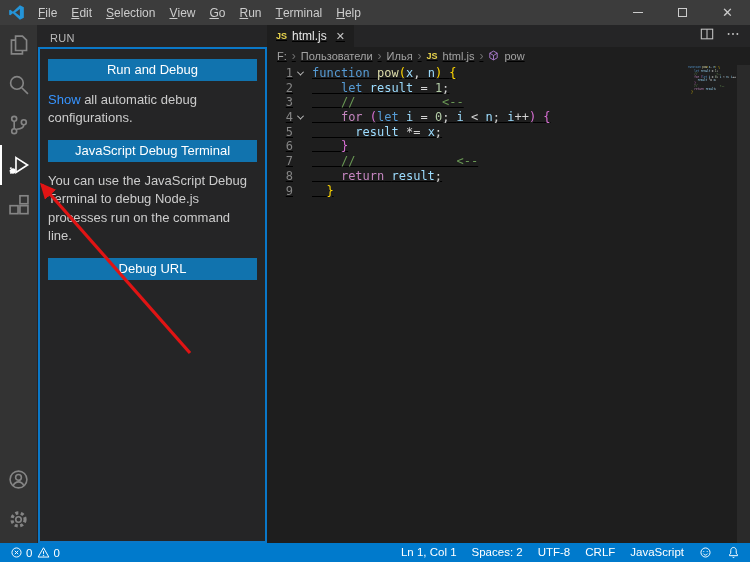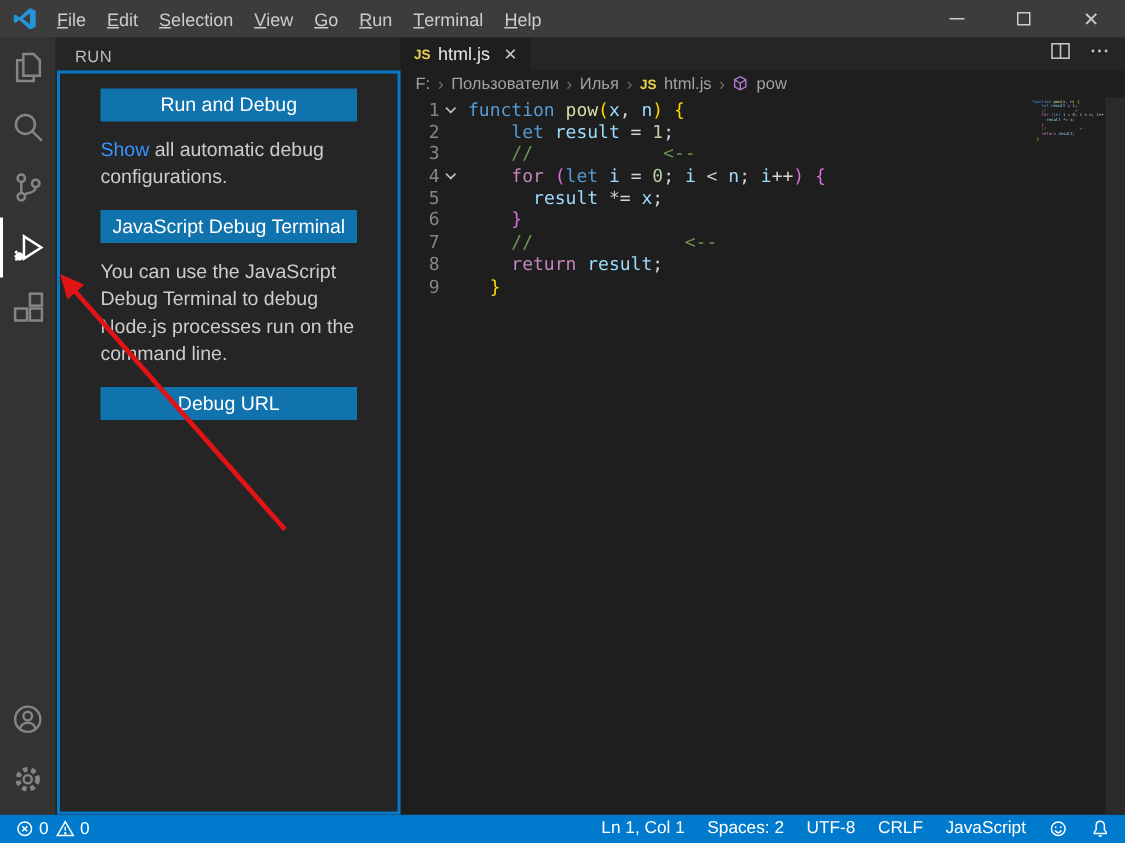--- a/index.html
+++ b/index.html
@@ -23,27 +23,27 @@
   .main { display:flex; height:518px; }
 
   .activitybar { width:37px; background:#333333; display:flex; flex-direction:column; align-items:stretch; }
   .ab-item { height:40px; display:flex; align-items:center; justify-content:center; color:#858585; border-left:2px solid transparent; border-right:2px solid transparent; }
   .ab-item.active { color:#ffffff; border-left-color:#ffffff; }
   .ab-item svg { width:22px; height:22px; }
   .ab-bottom { margin-top:auto; display:flex; flex-direction:column; padding-bottom:4px; }
 
   .sidebar { width:230px; background:#252526; position:relative; }
   .sidebar-header { height:16px; padding:7px 0 0 13px; font-size:11px; color:#bbbbbb; letter-spacing:.3px; }
-  .sidebar-panel { position:absolute; top:22px; left:1px; right:0; bottom:0; border:2px solid #0a78c8; padding:10px 27px; }
+  .sidebar-panel { position:absolute; top:22px; left:1px; right:0; bottom:0; border:2px solid #0a78c8; padding:10px 8px; }
   .vsbtn { display:block; width:100%; border:none; background:#1173ae; color:#ffffff; font-family:"Liberation Sans",sans-serif; font-size:13px; padding:3px 0 4px; cursor:pointer; margin-bottom:10px; }
   .sb-text { color:#cccccc; font-size:13px; line-height:1.42; margin-bottom:12px; }
   .sb-text a { color:#3794ff; text-decoration:none; cursor:pointer; }
 
   
-  .editor { flex:1; display:flex; flex-direction:column; background:#1e1e1e; min-width:0; }
+  .editor { flex:1; display:flex; flex-direction:column; background:#1e1e1e; min-width:0;text-decoration:underline; }
   .tabbar { height:22px; background:#252526; display:flex; align-items:stretch; }
   .tab { background:#1e1e1e; display:flex; align-items:center; gap:5px; padding:0 9px; font-size:12px; color:#e7e7e7; }
   .js-badge { color:#e8d44d; font-weight:bold; font-size:9px; }
   .tab-close { color:#c5c5c5; font-size:11px; margin-left:4px; cursor:pointer; }
   .editor-actions { margin-left:auto; display:flex; align-items:center; gap:12px; padding-right:10px; color:#c5c5c5; }
   .editor-actions svg { width:14px; height:14px; }
   .breadcrumb { height:18px; display:flex; align-items:center; font-size:11px; color:#a3a3a3; padding-left:10px; gap:5px; white-space:nowrap; }
   .bc-sep { color:#6e6e6e; font-size:12px; }
   .bc-item { cursor:pointer; }
   .bc-js { color:#e8d44d; font-weight:bold; font-size:9px; }

